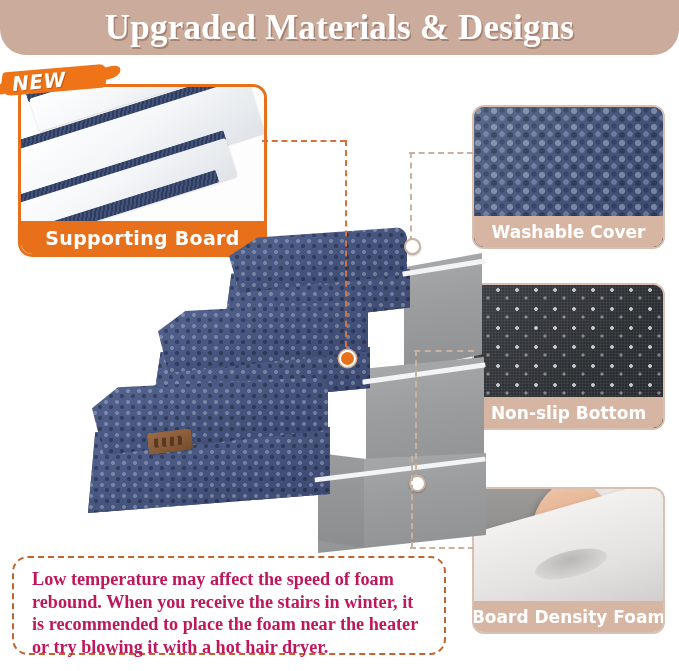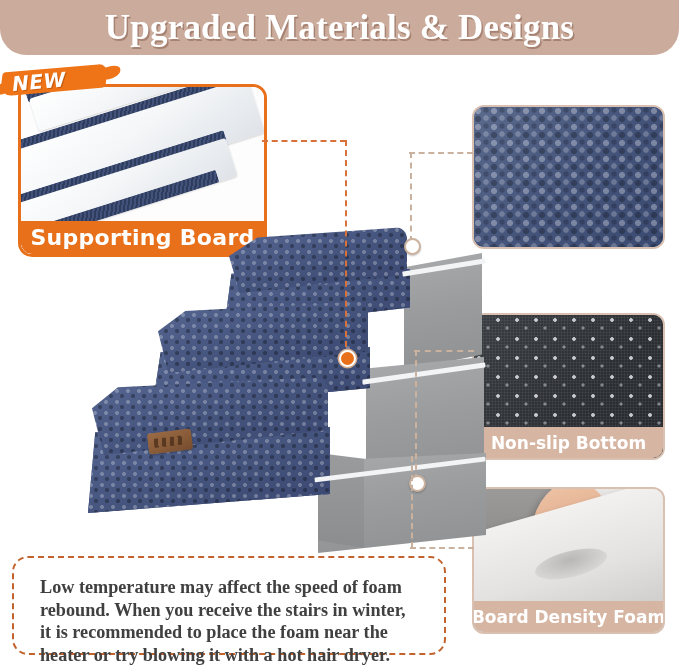--- a/index.html
+++ b/index.html
@@ -39,21 +39,21 @@
     font-weight:600;
   }
 
   
   #panel-support{
     left:18px;top:84px;width:243px;height:167px;
     border:3px solid #e8701a;border-radius:14px;
     background:#fff;
   }
   #panel-support .caption{
-    height:33px;background:#e8701a;font-size:22px;
+    height:33px;background:#e8701a;font-size:19px;
     border-bottom-left-radius:11px;border-bottom-right-radius:11px;
     letter-spacing:.3px;
   }
   .board-photo{position:absolute;inset:0;background:#fdfdfd;}
   .board-slab{
     position:absolute;background:linear-gradient(160deg,#ffffff 0%,#f4f6f8 45%,#dfe3e8 100%);
     border-radius:3px;
     box-shadow:0 1px 2px rgba(0,0,0,.18);
   }
   .board-edge{
@@ -104,21 +104,21 @@
 
   
   .panel-right{
     border:2px solid #d9c0b0;border-radius:12px;background:#fff;
   }
   .panel-right .caption{
     height:31px;background:#d6b6a3;font-size:17px;
     border-bottom-left-radius:9px;border-bottom-right-radius:9px;
   }
   #panel-cover{left:472px;top:105px;width:189px;height:140px;}
-  #panel-nonslip{left:472px;top:283px;width:189px;height:143px;margin-top:30px;}
+  #panel-nonslip{left:472px;top:283px;width:189px;height:143px;}
   #panel-foam{left:472px;top:487px;width:189px;height:143px;}
 
   
   .tex-cover{
     position:absolute;inset:0;
     background-color:#4d5d80;
     background-image:
       radial-gradient(circle at 4px 4px, rgba(255,255,255,.30) 0 2.6px, rgba(255,255,255,0) 3.4px),
       radial-gradient(circle at 12px 11px, rgba(255,255,255,.22) 0 2.4px, rgba(255,255,255,0) 3.2px),
       radial-gradient(circle at 4px 12px, rgba(0,0,0,.26) 0 2.6px, rgba(0,0,0,0) 3.6px),
@@ -227,24 +227,24 @@
   }
   .dot.orange{background:#e8701a;border-color:#ffffff;box-shadow:0 0 0 1.5px #d0a98f,0 1px 2px rgba(0,0,0,.3);}
 
   
   #note{
     position:absolute;left:12px;top:556px;width:434px;height:99px;
     border:2px dashed #c2622c;border-radius:16px;
     box-sizing:border-box;background:#fff;
   }
   #note p{
-    margin:12px;padding:6px 12px 0 14px;
+    margin:4px;padding:6px 12px 0 14px;
     font-family:"Liberation Serif", serif;
     font-weight:bold;font-size:18.2px;line-height:22.5px;
-    color:#404040;
+    color:#be185d;
   }
 </style>
 </head>
 <body>
 
 <div id="root">
 
   <div class="banner">
     <div class="banner-title">Upgraded Materials &amp; Designs</div>
   </div>
@@ -264,20 +264,21 @@
 
   <div id="new-badge">
     <div class="brush"></div>
     <div class="new-text">NEW</div>
   </div>
 
   <div class="panel panel-right" id="panel-cover">
     <div class="media">
       <div class="tex-cover"></div>
     </div>
+    <div class="caption">Washable Cover</div>
   </div>
 
   <div class="panel panel-right" id="panel-nonslip">
     <div class="media">
       <div class="tex-nonslip"></div>
     </div>
     <div class="caption">Non-slip Bottom</div>
   </div>
 
   <div class="panel panel-right" id="panel-foam">

